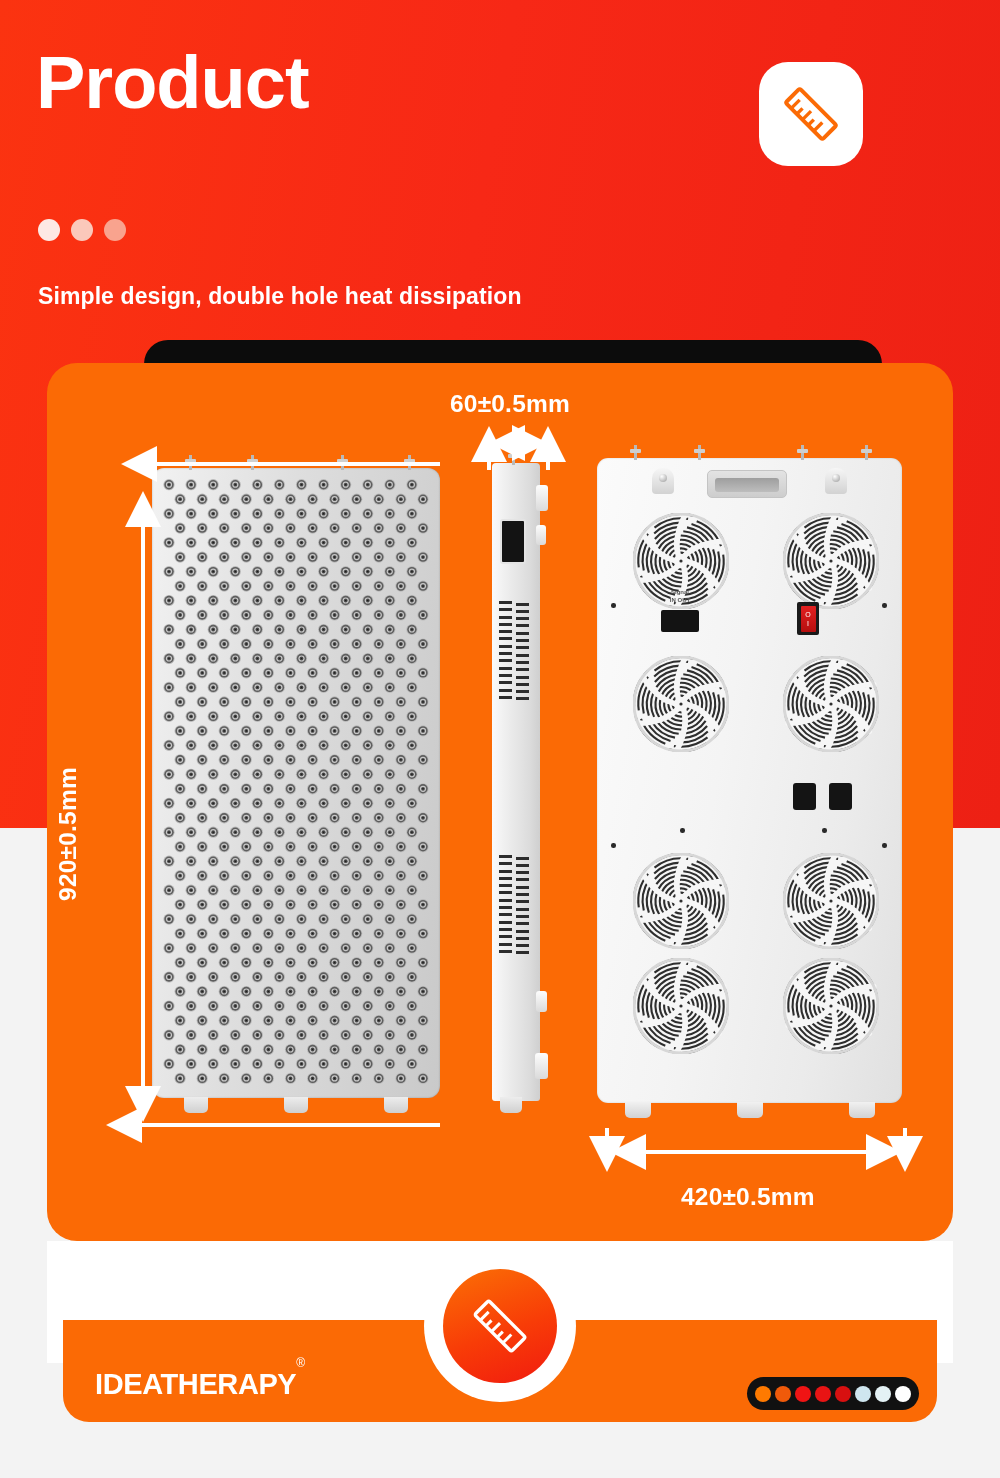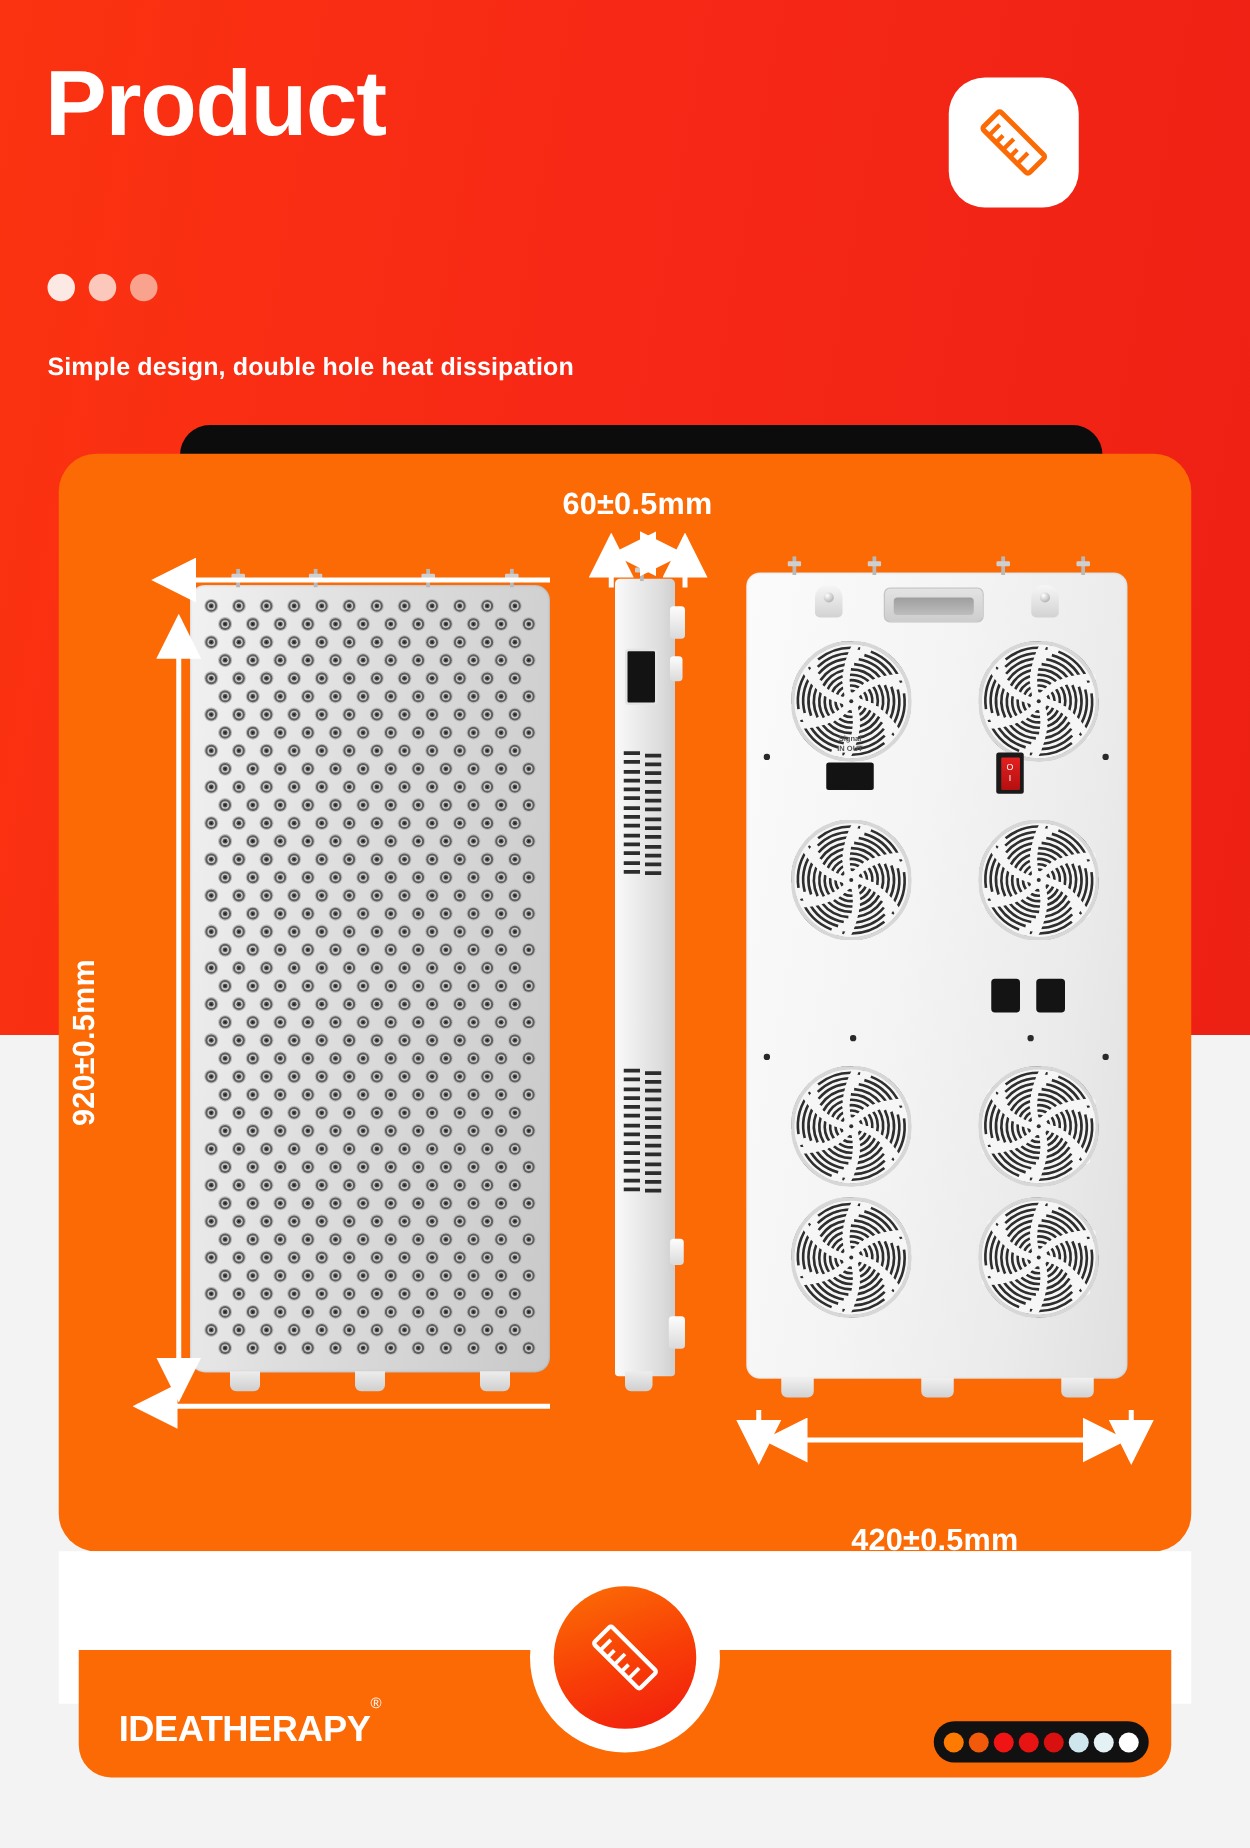--- a/index.html
+++ b/index.html
@@ -30,21 +30,21 @@
   }
   #title-line1 { top:18px;margin-top:28px; }
   #title-line2 { top:108px; }
   .h-dots { position:absolute; left:38px; top:219px; display:flex; gap:11px; }
   .h-dot { width:22px; height:22px; border-radius:50%; }
   .h-dot.d1 { background:#fde9e4; }
   .h-dot.d2 { background:#fbc8bb; }
   .h-dot.d3 { background:#f9a38e; }
   #subtitle {
     position:absolute; left:38px; top:283px;
-    color:#fff; font-size:20px; font-weight:bold; letter-spacing:0.1px;
+    color:#fff; font-size:23px; font-weight:bold; letter-spacing:0.1px;
   }
   #header-icon-badge {
     position:absolute; left:759px; top:62px; width:104px; height:104px;
     background:#fff; border-radius:29px;
     display:flex; align-items:center; justify-content:center;
   }
 
   
   #black-bar {
     position:absolute; left:144px; top:340px; width:738px; height:70px;
@@ -53,21 +53,21 @@
 
   
   #product-card {
     position:absolute; left:47px; top:363px; width:906px; height:878px;
     background:#fb6a05; border-radius:30px; overflow:hidden;
   }
 
   
   .dim-label { position:absolute; color:#fff; font-weight:bold; font-size:24.5px; letter-spacing:0.2px; }
   #dim-top    { left:450px; top:390px; }
-  #dim-bottom { left:681px; top:1183px;margin-top:36px; }
+  #dim-bottom { left:681px; top:1183px; }
   #dim-left   {
     left:-7px; top:820px; width:150px; text-align:center;
     transform:rotate(-90deg); transform-origin:center center;
   }
 
   
   #arrows { position:absolute; left:0; top:0; width:1000px; height:1478px; pointer-events:none; }
 
   
   .device { position:absolute; }

